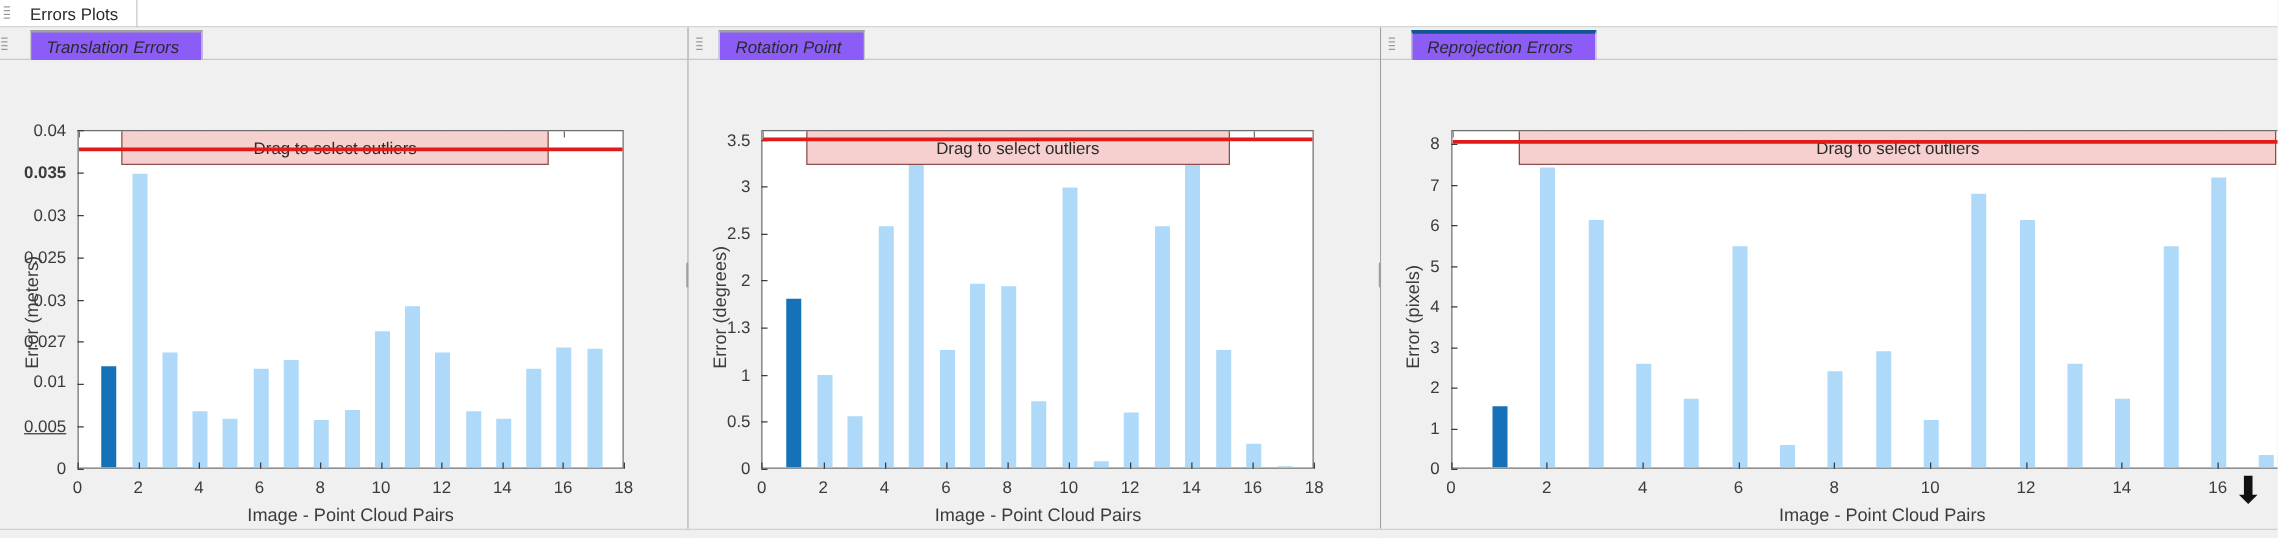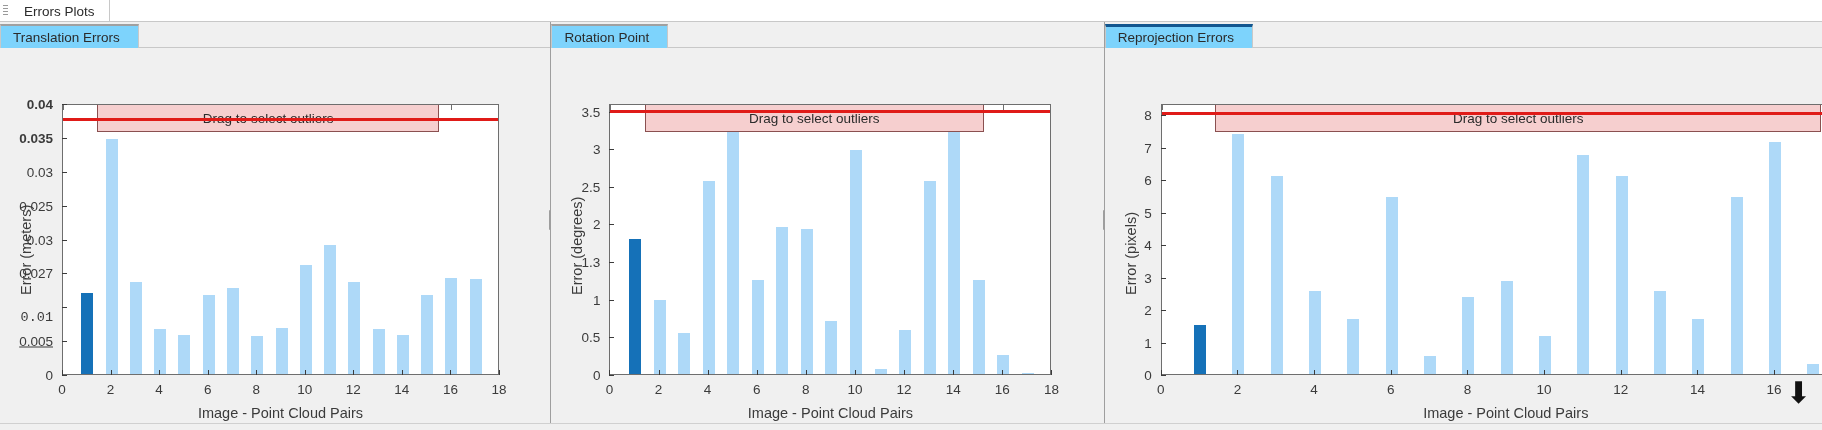--- a/index.html
+++ b/index.html
@@ -55,28 +55,29 @@
   }
   .splitter:after{
     content:"";position:absolute;left:-1px;top:188px;width:3px;height:20px;background:#9e9e9e;border-radius:1px;
   }
 
   
   .panel-tabrow{
     position:absolute;left:0;top:0;height:26px;width:100%;
   }
   .panel-tab{
-    position:absolute;left:0;top:2px;height:24px;
+    position:absolute;left:24px;top:2px;height:24px;
     padding:0 18px 0 12px;
-    background:#7dd3fc;
+    background:#8b5cf6;
     border:1px solid #c8c8c8;border-bottom:none;
     border-top:2px solid #a0a0a0;
     display:flex;align-items:center;
     font-size:13.5px;color:#2b2b2b;white-space:nowrap;
     box-sizing:border-box;
+    font-style:italic;
   }
   .panel-tab.active{border-top:3px solid #12568f;}
   .panel-underline{
     position:absolute;left:0;top:25px;width:100%;height:1px;background:#c8c8c8;
   }
 
   
   .chart-wrap{
     position:absolute;left:0;top:26px;right:0;bottom:0;
     background:#f0f0f0;
@@ -214,33 +215,33 @@
           </div>
           <div class="outlier-band" style="left: 33.9889px; top: -1px; width: 342.317px; height: 28px;">
             <span>Drag to select outliers</span>
           </div>
           <div class="thresh-line" style="left: 0px; top: 12.8725px; width: 437px;"></div>
         </div>
         <div class="ytick" style="left: 0px; width: 53px; top: 327px;">0</div>
         <div class="ytickmark" style="left: 62px; top: 327px;"></div>
         <div class="ytick" style="left: 0px; width: 53px; top: 293.125px; text-decoration: underline;">0.005</div>
         <div class="ytickmark" style="left: 62px; top: 293.125px;"></div>
-        <div class="ytick" style="left: 0px; width: 53px; top: 269px; font-family: Liberation Mono, monospace;">0.01</div>
+        <div class="ytick" style="left: 0px; width: 53px; top: 257px;">0.01</div>
         <div class="ytickmark" style="left: 62px; top: 259.25px;"></div>
         <div class="ytick" style="left: 0px; width: 53px; top: 225.375px;">0.027</div>
         <div class="ytickmark" style="left: 62px; top: 225.375px;"></div>
         <div class="ytick" style="left: 0px; width: 53px; top: 191.5px;">0.03</div>
         <div class="ytickmark" style="left: 62px; top: 191.5px;"></div>
         <div class="ytick" style="left: 0px; width: 53px; top: 157.625px;">0.025</div>
         <div class="ytickmark" style="left: 62px; top: 157.625px;"></div>
         <div class="ytick" style="left: 0px; width: 53px; top: 123.75px;">0.03</div>
         <div class="ytickmark" style="left: 62px; top: 123.75px;"></div>
         <div class="ytick" style="left: 0px; width: 53px; top: 89.875px; font-weight: bold;">0.035</div>
         <div class="ytickmark" style="left: 62px; top: 89.875px;"></div>
-        <div class="ytick" style="left: 0px; width: 53px; top: 56px; font-weight: bold;">0.04</div>
+        <div class="ytick" style="left: 0px; width: 53px; top: 56px;">0.04</div>
         <div class="ytickmark" style="left: 62px; top: 56px;"></div>
         <div class="xtick" style="left: 62px; top: 334px;">0</div>
         <div class="xtickmark" style="left: 62px; top: 322px;"></div>
         <div class="xtick" style="left: 110.556px; top: 334px;">2</div>
         <div class="xtickmark" style="left: 110.556px; top: 322px;"></div>
         <div class="xtick" style="left: 159.111px; top: 334px;">4</div>
         <div class="xtickmark" style="left: 159.111px; top: 322px;"></div>
         <div class="xtick" style="left: 207.667px; top: 334px;">6</div>
         <div class="xtickmark" style="left: 207.667px; top: 322px;"></div>
         <div class="xtick" style="left: 256.222px; top: 334px;">8</div>

